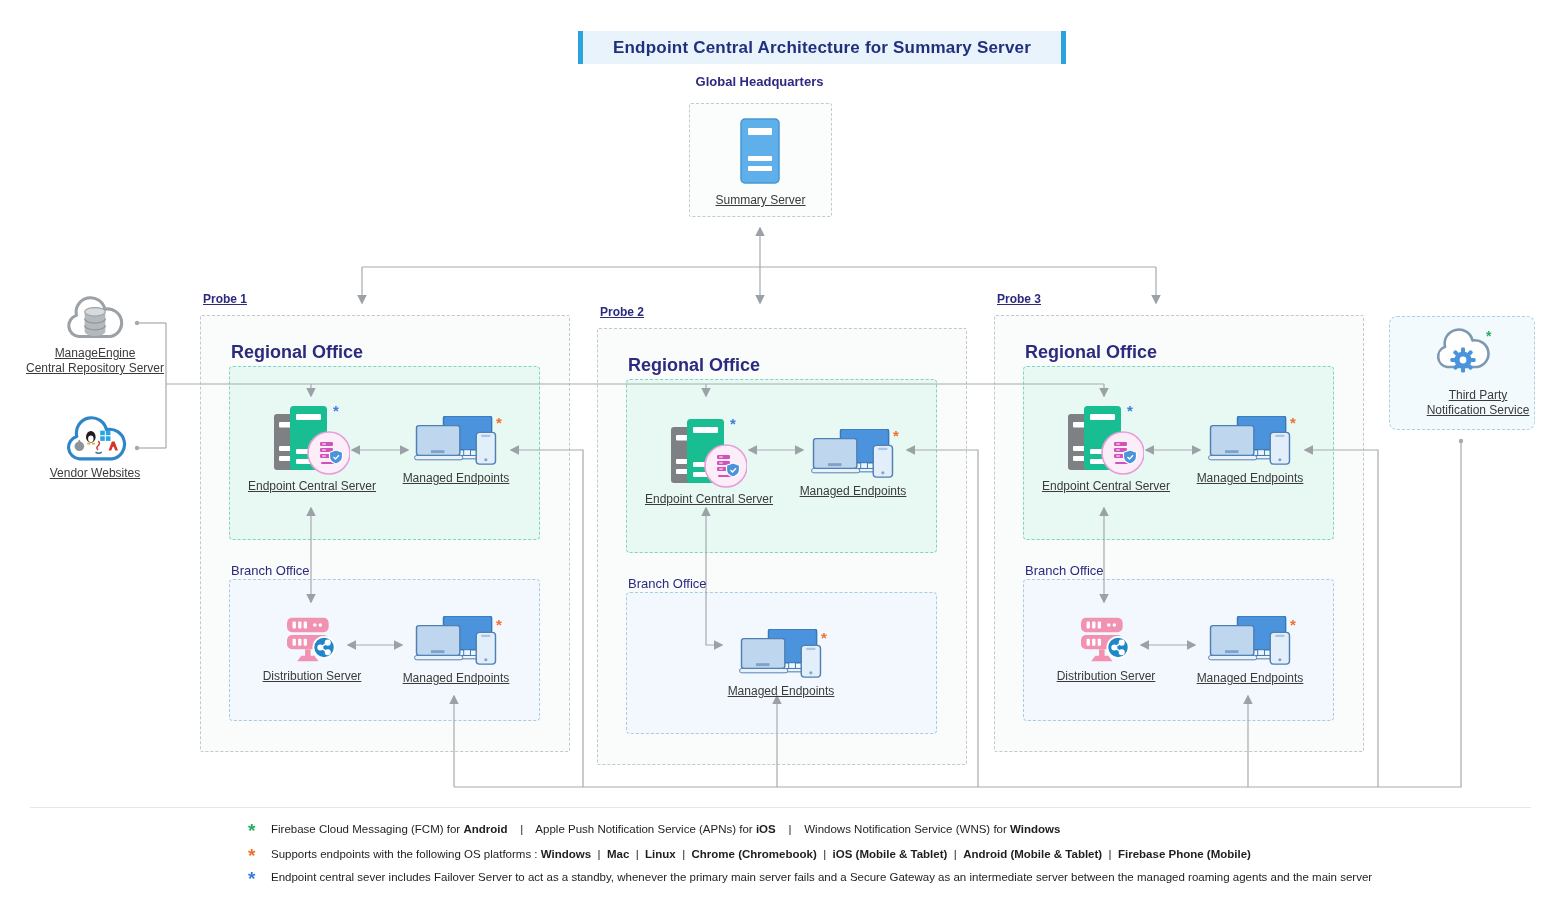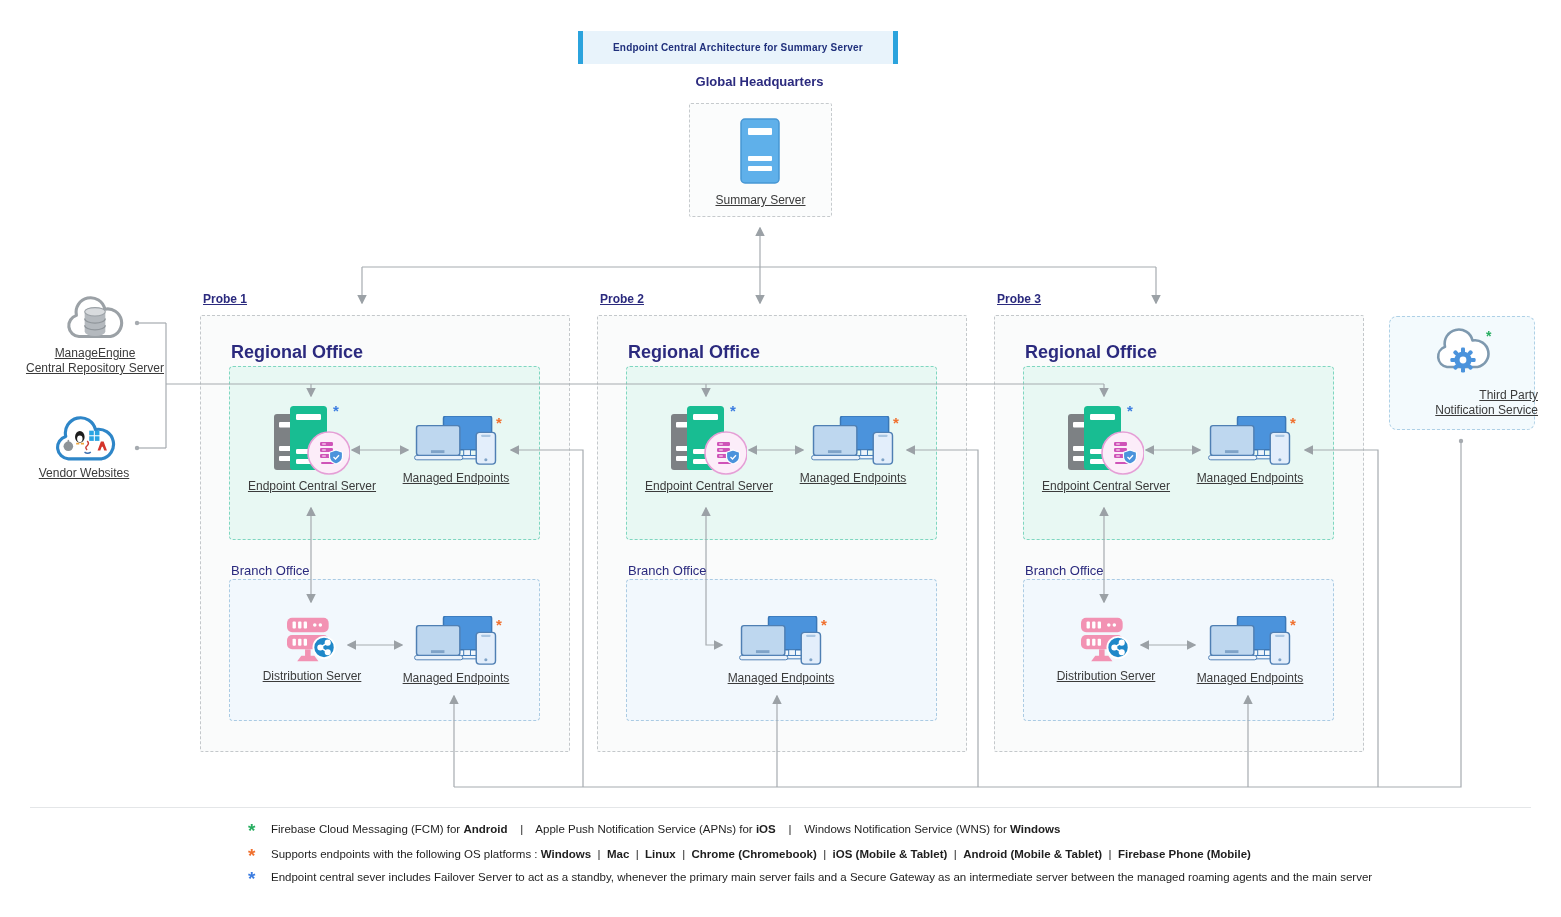--- a/index.html
+++ b/index.html
@@ -3,47 +3,47 @@
 <meta charset="utf-8">
 <style>
   html,body{margin:0;padding:0;background:#fff;}
   body{font-family:"Liberation Sans", sans-serif;}
   .canvas{position:relative;width:1561px;height:917px;background:#fff;overflow:hidden;}
 
   
   .title-wrap{position:absolute;left:578px;top:31px;height:33px;display:flex;}
   .title-bar{width:5px;background:var(--accent_bar,#2ba3dd);}
   .title-text{background:var(--title_bg,#e8f3fb);color:var(--title_text,#20307c);
-    font-weight:bold;font-size:10px;display:flex;align-items:center;padding:0 30px;letter-spacing:.2px;}
+    font-weight:bold;font-size:17px;display:flex;align-items:center;padding:0 30px;letter-spacing:.2px;}
 
   .hq-label{position:absolute;left:647px;top:74px;width:225px;text-align:center;
     font-weight:bold;font-size:13px;color:var(--heading,#2b2a7e);}
 
   .hq-box{position:absolute;left:689px;top:103px;width:141px;height:112px;
     border:1.5px dashed #c6cacd;background:#fbfcfc;border-radius:2px;}
   .hq-box .icon{position:absolute;left:50px;top:14px;}
   .hq-box .nlabel{position:absolute;left:0;top:86px;width:100%;}
 
   
   .node{position:absolute;z-index:5;width:150px;text-align:center;}
   .node .icon{display:block;margin:0 auto;}
   .nlabel{font-size:12px;color:var(--label_text,#3b3b3b);line-height:1.25;white-space:pre-line;text-align:center;margin-top:3px;text-decoration:underline;}
   .star{position:absolute;font-weight:bold;font-size:15px;line-height:10px;}
   .star-blue{color:var(--blue_star,#3b7ce0);}
   .star-orange{color:var(--orange_star,#f0702e);}
   .star-green{color:var(--green_star,#27ae60);}
 
   
   .repo-node{left:15px;top:295px;width:160px;}
-  .vendor-node{left:4px;top:415px;width:160px;}
+  .vendor-node{left:15px;top:415px;width:160px;}
 
   
   .probe{position:absolute;width:368px;height:435px;border:1.5px dashed var(--outer_border,#c4c8cb);
     background:var(--outer_bg,#fafbfb);border-radius:2px;}
-  .probe-1{left:200px;top:315px;} .probe-2{left:597px;top:315px;} .probe-3{left:994px;top:315px;}
+  .probe-1{left:200px;top:315px;} .probe-2{left:597px;top:328px;} .probe-3{left:994px;top:315px;}
   .probe-label{position:absolute;left:2px;top:-24px;font-weight:bold;font-size:12px;color:var(--heading,#2b2a7e);text-decoration:underline;}
   .office-label-regional{position:absolute;left:30px;top:26px;font-weight:bold;font-size:18px;color:var(--heading,#2b2a7e);z-index:5;}
   .office-label-branch{position:absolute;left:30px;top:247px;font-weight:normal;font-size:13px;color:var(--heading,#2b2a7e);z-index:5;}
   .office-regional{position:absolute;left:28px;top:50px;width:309px;height:172px;
     border:1.5px dashed var(--mint_border,#7fd6c0);background:var(--mint_bg,#e8f8f3);border-radius:4px;}
   .office-branch{position:absolute;left:28px;top:263px;width:309px;height:140px;
     border:1.5px dashed var(--branch_border,#abcbe3);background:var(--branch_bg,#f2f8fd);border-radius:4px;}
   .n-ecs{left:36px;top:90px;}
   .n-ecs .star{left:96px;top:0px;}
   .n-rme{left:180px;top:100px;}
@@ -52,21 +52,21 @@
   .n-bme{left:180px;top:300px;}
   .n-bme .star{left:115px;top:4px;}
   .n-bme-center{left:108px;top:300px;}
   .n-bme-center .star{left:115px;top:4px;}
 
   
   .tp-box{position:absolute;left:1389px;top:316px;width:144px;height:112px;
     border:1.5px dashed var(--tp_border,#aed0e6);background:var(--tp_bg,#f3fafd);border-radius:8px;}
   .tp-box .icon{position:absolute;left:41px;top:10px;}
   .tp-box .star{left:96px;top:14px;font-size:14px;}
-  .tp-box .nlabel{position:absolute;left:4px;top:68px;width:100%;text-align:right;}
+  .tp-box .nlabel{position:absolute;left:16px;top:68px;width:100%;}
 
   
   .wires{position:absolute;left:0;top:0;z-index:2;pointer-events:none;}
   .wires path{stroke:var(--line,#a6abb0);fill:none;stroke-width:1.2;}
   .wires circle{fill:var(--line,#a6abb0);}
 
   
   .divider{position:absolute;left:30px;top:807px;width:1501px;height:1px;background:#e4e6e8;}
   .legend-row{position:absolute;left:248px;display:flex;align-items:flex-start;
     font-size:11.5px;color:var(--legend_text,#1e1e1e);white-space:pre-wrap;line-height:15px;}

